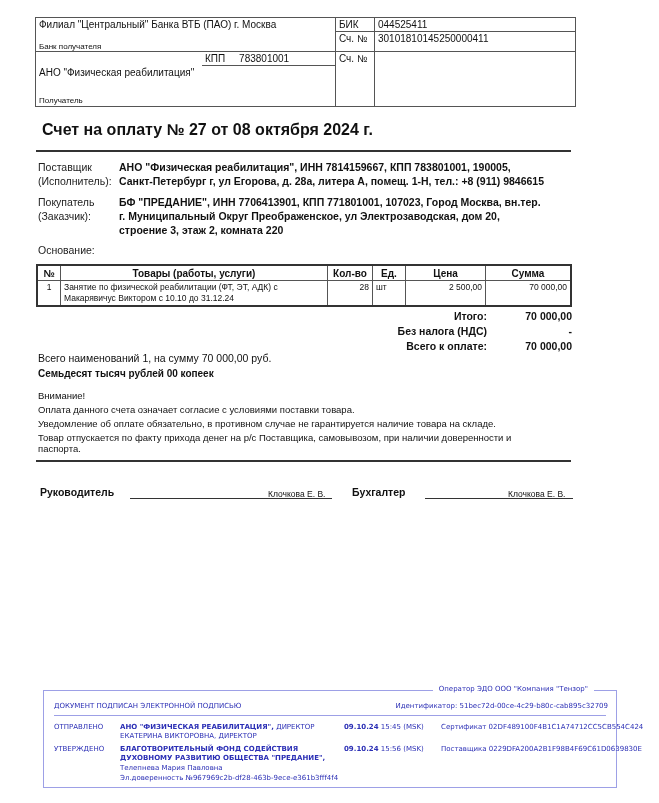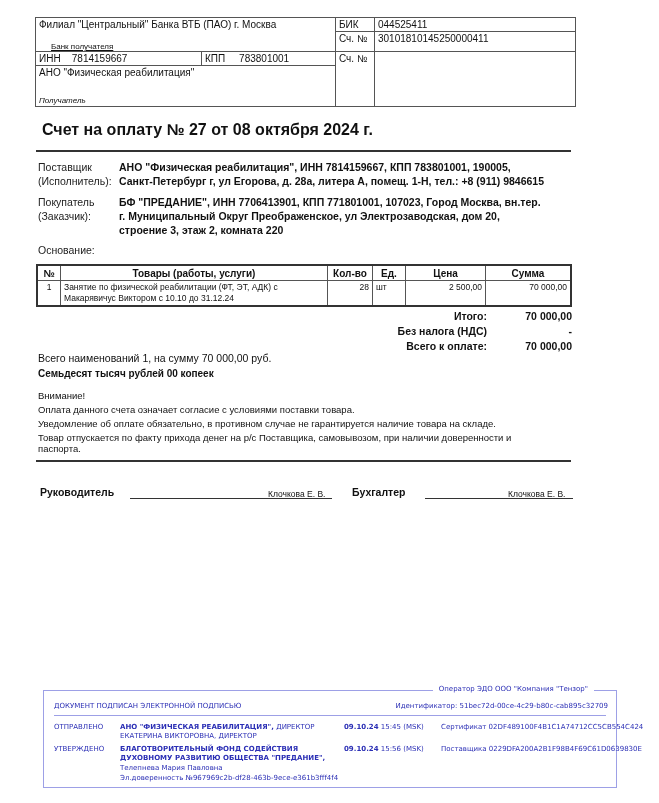--- a/index.html
+++ b/index.html
@@ -44,33 +44,29 @@
   .stamp .b { font-weight:bold; }
   .stamp .op { position:absolute; top:-6px; right:22px; background:#fff; padding:0 6px; font-size:7px; }
   .stamp .hr { position:absolute; left:10px; right:10px; top:24px; height:1px; background:#9da0e6; }
 </style>
 </head>
 <body>
 
 <div class="abs bank">
   <div class="cell" style="left:0;top:0;width:300px;height:34px;">
     <div>Филиал "Центральный" Банка ВТБ (ПАО) г. Москва</div>
-    <div class="small abs" style="left:15px;top:24px;text-decoration:underline;">Банк получателя</div>
-  </div>
-  <div class="cell" style="left:0;top:34px;width:166px;height:14px;">
-    <span>ИНН</span>&nbsp;&nbsp;&nbsp;
-    <span>7814159667</span>
+    <div class="small abs" style="left:3px;top:24px;">Банк получателя</div>
   </div>
   <div class="cell" style="left:166px;top:34px;width:134px;height:14px;">
     <span>КПП</span>&nbsp;&nbsp;&nbsp;&nbsp;
     <span>783801001</span>
   </div>
   <div class="cell" style="left:0;top:48px;width:300px;height:41px;border-bottom:none;">
     <div>АНО "Физическая реабилитация"</div>
-    <div class="small abs" style="left:3px;top:30px;font-style:italic;">Получатель</div>
+    <div class="small abs" style="left:3px;top:30px;">Получатель</div>
   </div>
 
   <div class="cell" style="left:300px;top:0;width:39px;height:14px;">БИК</div>
   <div class="cell" style="left:300px;top:14px;width:39px;height:20px;">Сч. №</div>
   <div class="cell" style="left:339px;top:0;width:201px;height:14px;border-right:none;">044525411</div>
   <div class="cell" style="left:339px;top:14px;width:201px;height:20px;border-right:none;">30101810145250000411</div>
   <div class="cell" style="left:300px;top:34px;width:39px;height:55px;border-bottom:none;">Сч. №</div>
 </div>
 
 <h1 class="title">Счет на оплату № 27 от 08 октября 2024 г.</h1>

